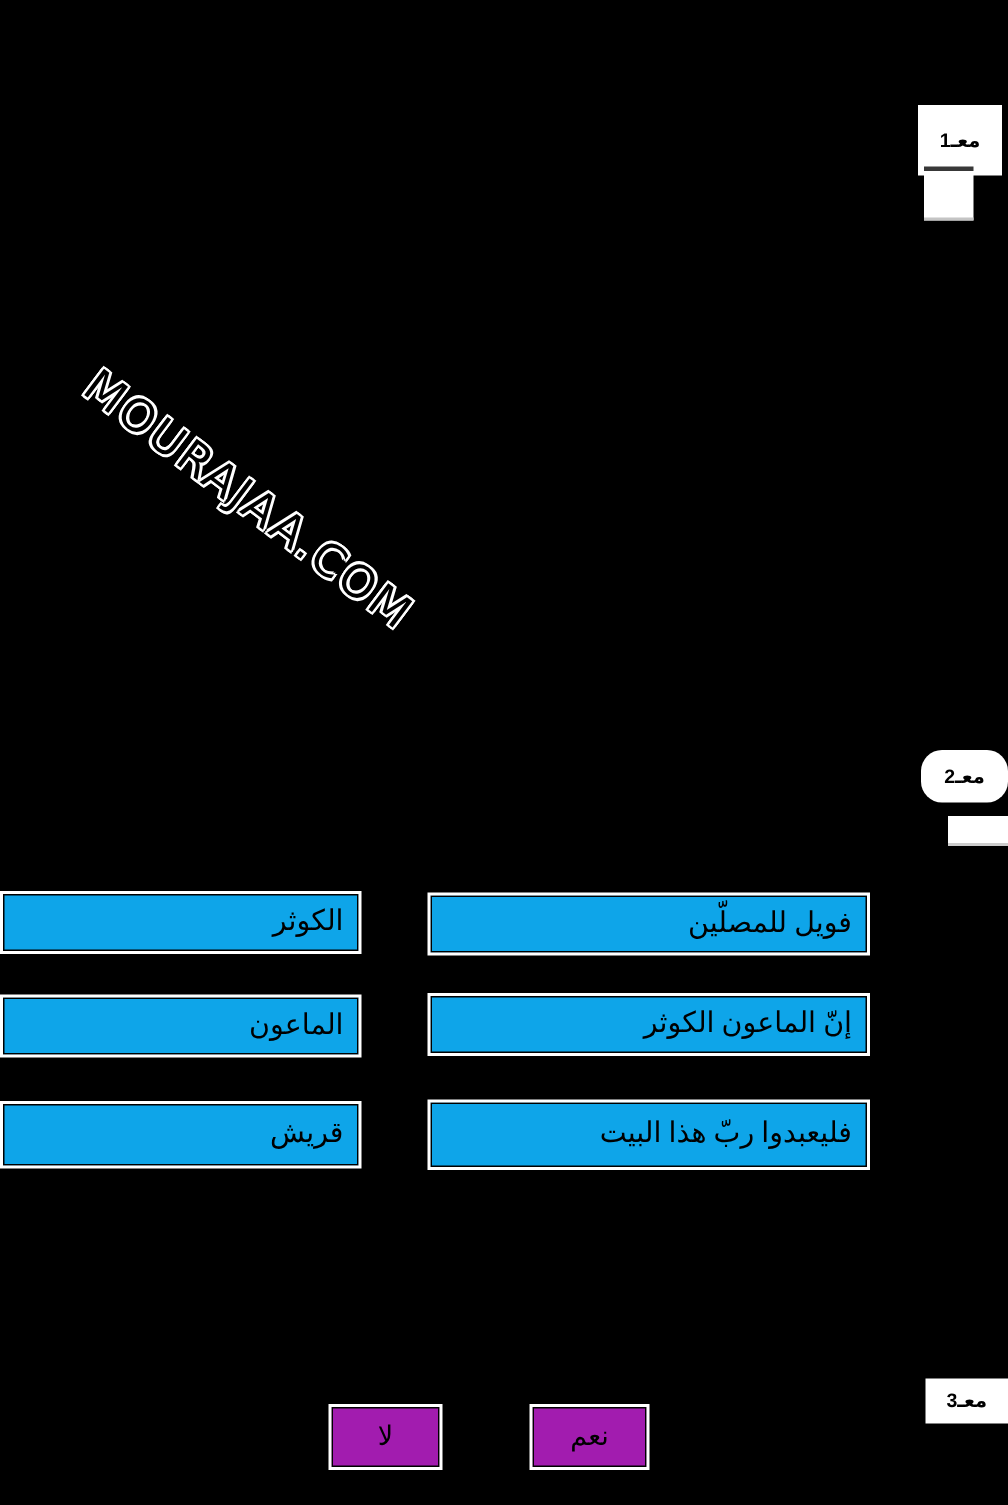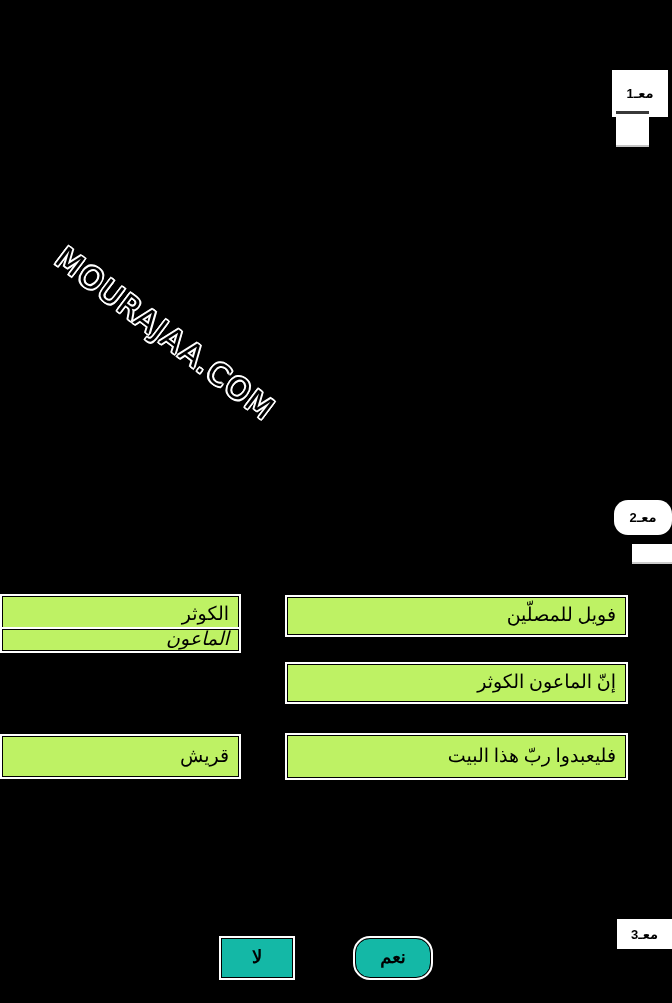--- a/index.html
+++ b/index.html
@@ -62,55 +62,54 @@
     text-shadow:
       -1.5px -1.5px 0 #ffffff,  1.5px -1.5px 0 #ffffff,
       -1.5px  1.5px 0 #ffffff,  1.5px  1.5px 0 #ffffff,
       -1.5px  0      0 #ffffff, 1.5px  0      0 #ffffff,
        0     -1.5px  0 #ffffff, 0      1.5px  0 #ffffff;
   }
 
   
   .match-box {
     position: absolute;
-    background: #bef264;
+    background: #0ea5e9;
     border: 1px solid #000000;
     outline: 2px solid #ffffff;
     box-sizing: border-box;
     color: #000000;
     font-size: 19px;
     direction: rtl;
     display: flex; align-items: center;
     padding: 0 9px 3px 9px;
   }
-  .col-right { left: 287px; width: 339px; }
+  .col-right { left: 287px; width: 291px; }
   .col-left  { left: 2px;   width: 237px; }
   .r1r { top: 597px; height: 38px; }
   .r2r { top: 664px; height: 38px; }
   .r3r { top: 735px; height: 43px; }
   .r1l { top: 596px; height: 38px; }
-  .r2l { top: 629px; height: 22px; font-style: italic; }
+  .r2l { top: 665px; height: 38px; }
   .r3l { top: 736px; height: 41px; }
 
   
   .choice-btn {
     position: absolute;
-    background: #14b8a6;
+    background: #a21caf;
     border: 1px solid #000000;
     outline: 2px solid #ffffff;
     box-sizing: border-box;
     color: #000000;
     font-size: 18px;
     direction: rtl;
     display: flex; align-items: center; justify-content: center;
     padding-bottom: 3px;
-    font-weight: bold;
   }
   .btn-no  { left: 221px; top: 938px; width: 72px; height: 40px; }
-  .btn-yes { left: 355px; top: 938px; width: 76px; height: 40px; border-radius: 15px; }
+  .btn-yes { left: 355px; top: 938px; width: 76px; height: 40px; }
 </style>
 </head>
 <body>
 
 <div class="page">
 
   <div class="crit-badge crit-1">
     <span>معـ1</span>
   </div>
   <div class="score-square"></div>

